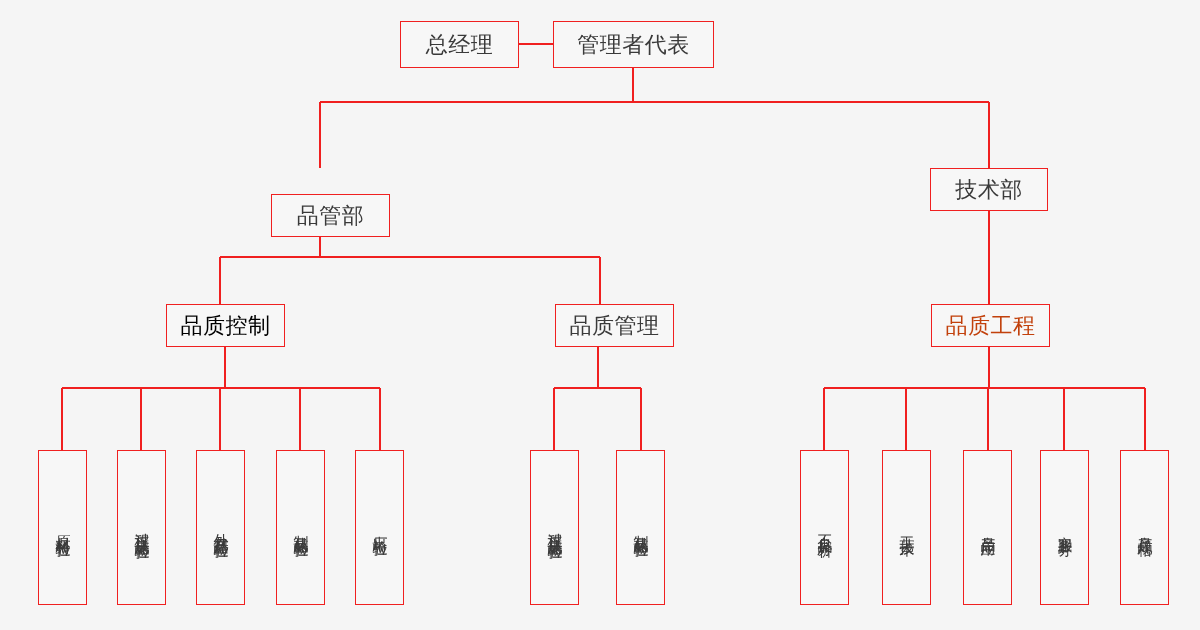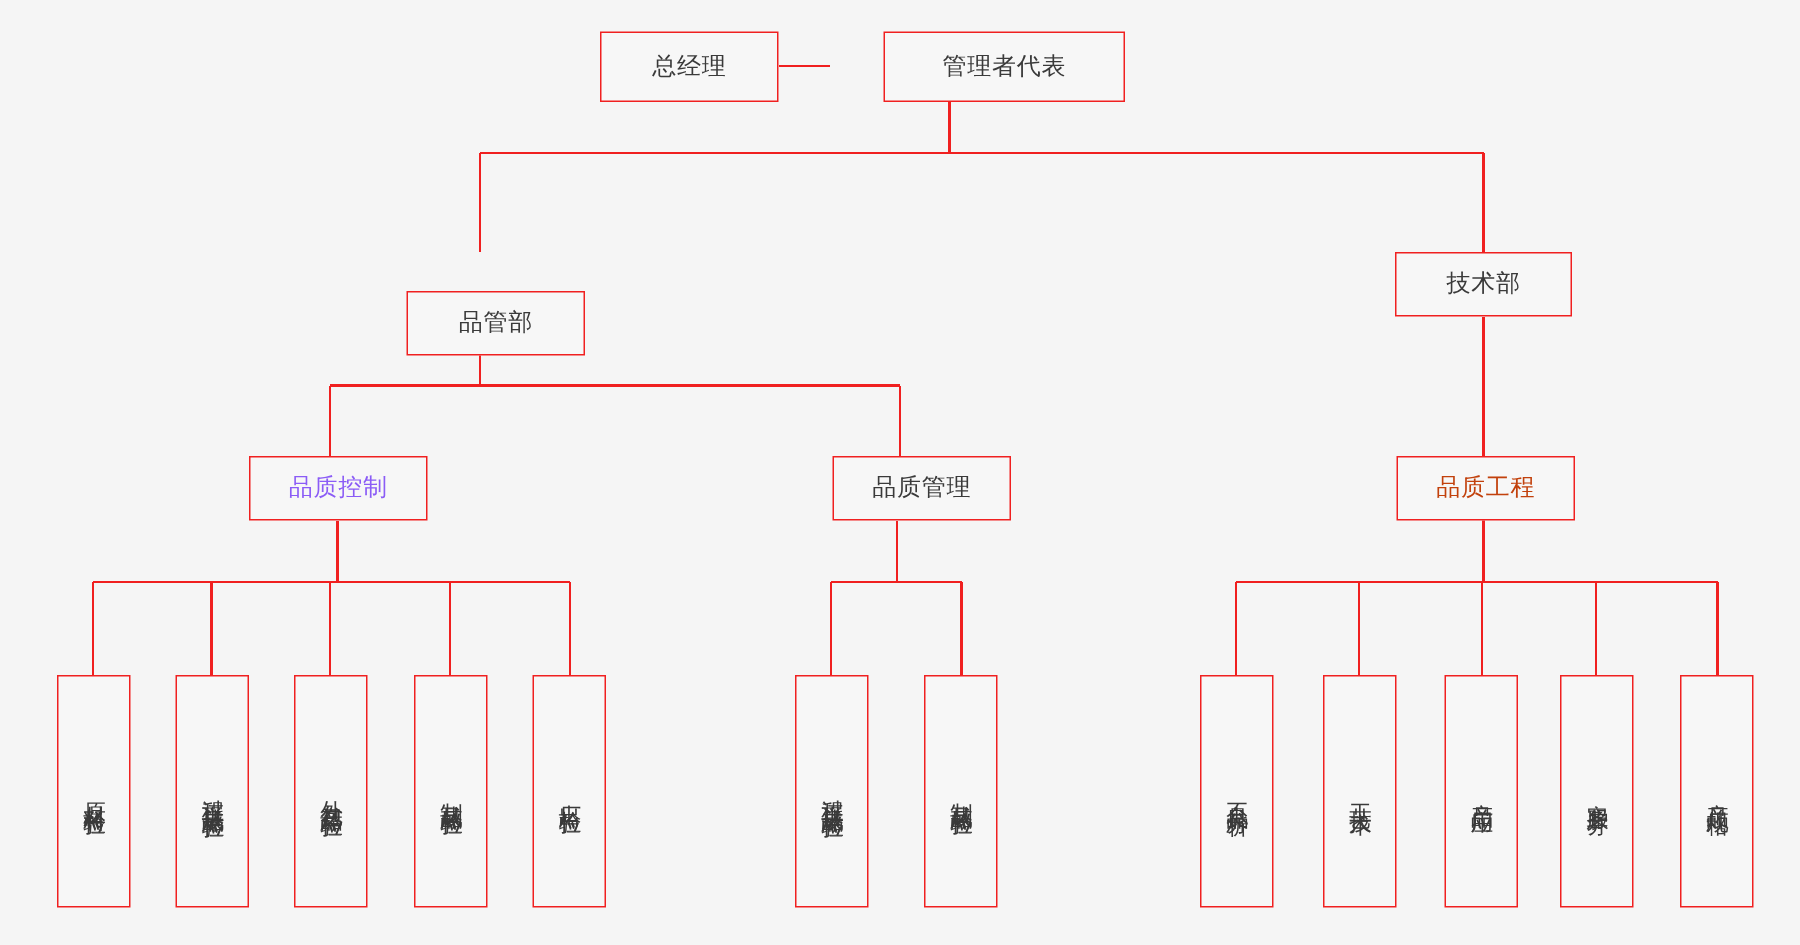--- a/index.html
+++ b/index.html
@@ -31,21 +31,21 @@
     position: absolute;
     box-sizing: border-box;
     background: #f7f7f7;
     border: 1.6px solid #f02020;
     display: flex;
     align-items: center;
     justify-content: center;
     color: #3a3a3a;
   }
   .node.horizontal {
-    font-size: 16px;
+    font-size: 22px;
     letter-spacing: 0.5px;
   }
   .node.vertical {
     font-size: 15px;
   }
   .node.vertical .node-label {
     writing-mode: vertical-rl;
     text-orientation: upright;
     letter-spacing: 2px;
     line-height: 1;
@@ -90,30 +90,30 @@
       <polyline points="906,388 906,450" fill="none" stroke="#f02020" stroke-width="1.6" shape-rendering="crispEdges"></polyline>
       <polyline points="988,388 988,450" fill="none" stroke="#f02020" stroke-width="1.6" shape-rendering="crispEdges"></polyline>
       <polyline points="1064,388 1064,450" fill="none" stroke="#f02020" stroke-width="1.6" shape-rendering="crispEdges"></polyline>
       <polyline points="1145,388 1145,450" fill="none" stroke="#f02020" stroke-width="1.6" shape-rendering="crispEdges"></polyline>
     </svg>
 
   <div id="node-layer">
       <div class="node horizontal" style="left: 400px; top: 21px; width: 119px; height: 47px; background: rgb(247, 247, 247); border-color: rgb(240, 32, 32); color: rgb(58, 58, 58);">
         <span class="node-label">总经理</span>
       </div>
-      <div class="node horizontal" style="left: 553px; top: 21px; width: 161px; height: 47px; background: rgb(247, 247, 247); border-color: rgb(240, 32, 32); color: rgb(58, 58, 58); margin-left: 36px;">
+      <div class="node horizontal" style="left: 553px; top: 21px; width: 161px; height: 47px; background: rgb(247, 247, 247); border-color: rgb(240, 32, 32); color: rgb(58, 58, 58);">
         <span class="node-label">管理者代表</span>
       </div>
       <div class="node horizontal" style="left: 271px; top: 168px; width: 119px; height: 43px; background: rgb(247, 247, 247); border-color: rgb(240, 32, 32); color: rgb(58, 58, 58); margin-top: 26px;">
         <span class="node-label">品管部</span>
       </div>
       <div class="node horizontal" style="left: 930px; top: 168px; width: 118px; height: 43px; background: rgb(247, 247, 247); border-color: rgb(240, 32, 32); color: rgb(58, 58, 58);">
         <span class="node-label">技术部</span>
       </div>
-      <div class="node horizontal" style="left: 166px; top: 304px; width: 119px; height: 43px; background: rgb(247, 247, 247); border-color: rgb(240, 32, 32); color: #8b5cf6;">
+      <div class="node horizontal" style="left: 166px; top: 304px; width: 119px; height: 43px; background: rgb(247, 247, 247); border-color: rgb(240, 32, 32); color: #000000;">
         <span class="node-label">品质控制</span>
       </div>
       <div class="node horizontal" style="left: 539px; top: 304px; width: 119px; height: 43px; background: rgb(247, 247, 247); border-color: rgb(240, 32, 32); color: rgb(58, 58, 58); margin-left: 16px;">
         <span class="node-label">品质管理</span>
       </div>
       <div class="node horizontal" style="left: 931px; top: 304px; width: 119px; height: 43px; background: rgb(247, 247, 247); border-color: rgb(240, 32, 32); color: #c2410c;">
         <span class="node-label">品质工程</span>
       </div>
       <div class="node vertical" style="left: 38px; top: 450px; width: 49px; height: 155px; background: rgb(247, 247, 247); border-color: rgb(240, 32, 32); color: rgb(58, 58, 58);">
         <span class="node-label">原材料检验</span>

